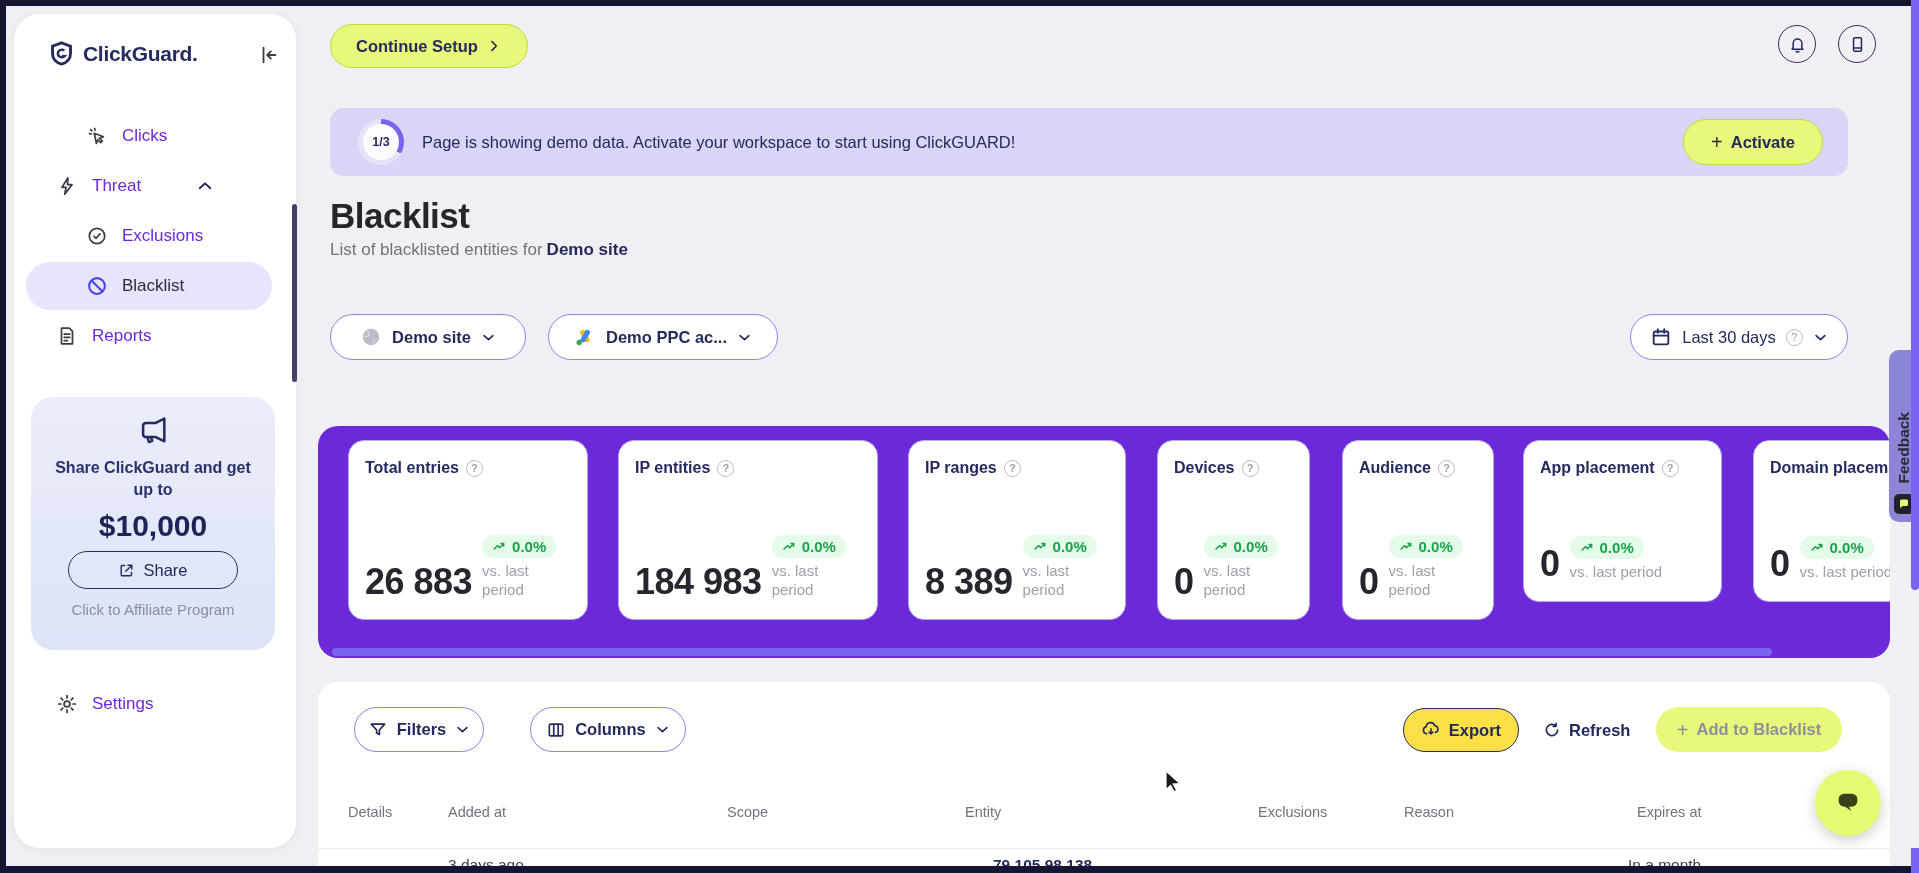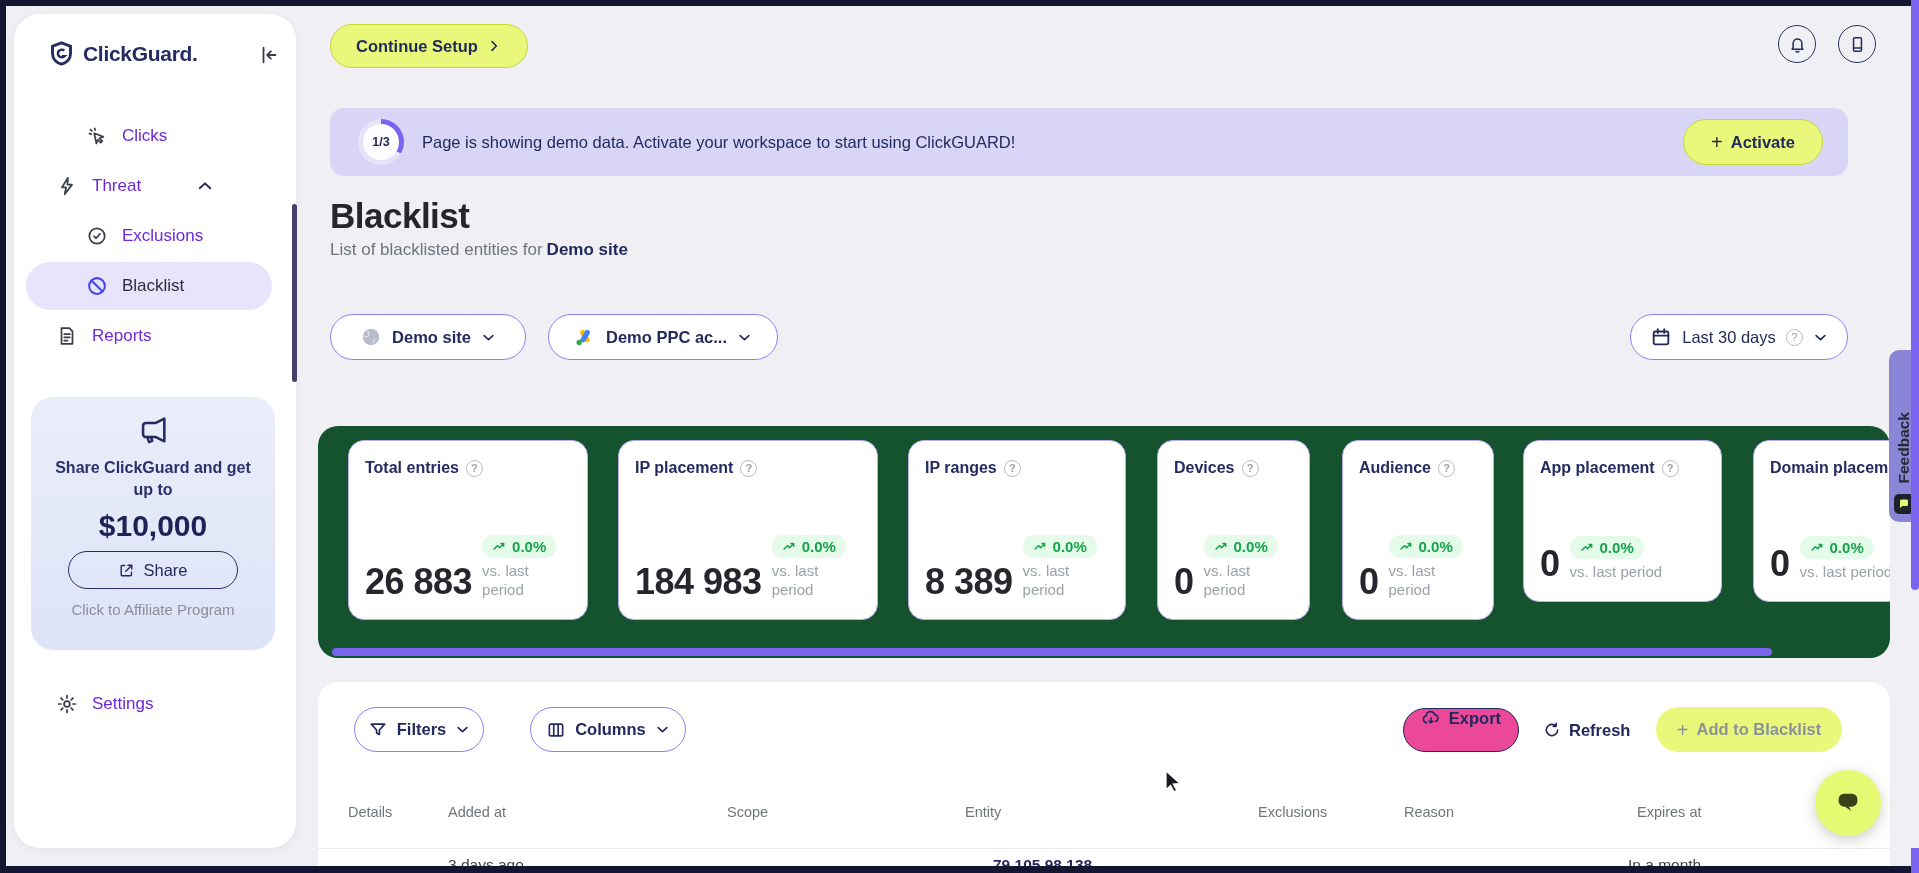--- a/index.html
+++ b/index.html
@@ -66,40 +66,40 @@
   
   .pill { position:absolute; top:308px; height:46px; background:#fff; border:1.5px solid #8f7ff2; border-radius:23px; display:flex; align-items:center; justify-content:center; gap:10px; font-size:16.5px; color:#232a5c; font-weight:600; cursor:pointer; font-family:inherit; }
   .pill .picon { width:22px; height:22px; }
   .pill .chev { width:15px; height:15px; color:#232a5c; }
   .site-pill { left:324px; width:196px; }
   .ppc-pill  { left:542px; width:230px; }
   .date-pill { left:1624px; width:218px; font-weight:400; }
   .help-dot { width:17px; height:17px; border:1.3px solid #b6bac2; border-radius:50%; color:#9aa0aa; font-size:11px; display:inline-flex; align-items:center; justify-content:center; flex:0 0 17px; }
 
   
-  .cards-panel { position:absolute; left:312px; top:420px; width:1572px; height:232px; background:#14532d; border-radius:20px; overflow:hidden; }
+  .cards-panel { position:absolute; left:312px; top:420px; width:1572px; height:232px; background:#6d28d9; border-radius:20px; overflow:hidden; }
   .stat-card { position:absolute; top:14px; border:1.5px solid #b7aaf4; border-radius:16px; padding:18px 16px 20px; display:flex; flex-direction:column; background:#fff; }
   .card-label { display:flex; align-items:center; gap:7px; font-size:16px; color:#242b60; font-weight:600; white-space:nowrap; overflow:hidden; }
   .metric { display:flex; align-items:flex-end; gap:10px; margin-top:auto; }
   .metric-num { font-size:36px; font-weight:800; color:#26262e; line-height:.95; letter-spacing:-.5px; white-space:nowrap; }
   .metric-side { display:flex; flex-direction:column; gap:3px; }
   .delta-badge { display:inline-flex; align-items:center; gap:5px; background:#e4fbe9; color:#17a34a; font-size:15px; font-weight:600; border-radius:13px; padding:3px 10px; width:max-content; }
   .delta-badge svg { width:15px; height:15px; }
   .metric-note { font-size:15px; color:#9ba0ab; line-height:19px; max-width:72px; }
   .wide-note .metric-note { max-width:none; white-space:nowrap; }
   .h-scrollbar { position:absolute; left:14px; top:222px; width:1440px; height:8px; background:#7a63ee; border-radius:4px; cursor:pointer; }
 
   
   .table-panel { position:absolute; left:312px; top:676px; width:1572px; height:200px; background:#fff; border-radius:20px 20px 0 0; overflow:hidden; }
   .tb-pill { position:absolute; top:25px; height:45px; background:#fff; border:1.5px solid #8f7ff2; border-radius:23px; display:flex; align-items:center; justify-content:center; gap:9px; font-size:16.5px; color:#232a5c; font-weight:600; cursor:pointer; font-family:inherit; }
   .tb-pill .picon { width:20px; height:20px; }
   .tb-pill .chev { width:15px; height:15px; }
   .filters-pill { left:36px; width:130px; }
   .columns-pill { left:212px; width:156px; }
-  .export-btn { position:absolute; left:1085px; top:26px; width:116px; height:44px; border:1.4px solid #222a5c; border-radius:22px; background:#ec4899; display:flex; align-items:flex-start; justify-content:center; gap:8px; font-size:16.5px; font-weight:600; color:#222a5c; cursor:pointer; font-family:inherit; }
+  .export-btn { position:absolute; left:1085px; top:26px; width:116px; height:44px; border:1.4px solid #222a5c; border-radius:22px; background:#fde047; display:flex; align-items:center; justify-content:center; gap:8px; font-size:16.5px; font-weight:600; color:#222a5c; cursor:pointer; font-family:inherit; }
   .export-btn svg { width:20px; height:20px; }
   .refresh-btn { position:absolute; left:1225px; top:26px; height:44px; background:none; border:none; display:flex; align-items:center; gap:8px; font-size:16.5px; font-weight:600; color:#222a5c; cursor:pointer; font-family:inherit; }
   .refresh-btn svg { width:18px; height:18px; }
   .add-btn { position:absolute; left:1338px; top:25px; width:186px; height:45px; border:none; color:#8b919c; }
   .add-btn .plus-glyph { color:#8b919c; }
   .th { position:absolute; top:122px; font-size:14.5px; color:#70747d; }
   .table-divider { position:absolute; left:0; right:0; top:166px; height:1px; background:#ebebef; }
   .td { position:absolute; top:174px; font-size:15.5px; color:#3f434d; }
   .td-entity { font-weight:700; color:#232a5c; }
 
@@ -289,21 +289,21 @@
               </svg>
               <span>0.0%</span>
             </span>
           <span class="metric-note">vs. last period</span>
         </span>
       </div>
     </div>
 
     <div class="stat-card" style="left:300px;width:260px;height:180px">
       <div class="card-label">
-          <span>IP placement</span>
+          <span>IP entities</span>
           <span class="help-dot">?</span>
         </div>
       <div class="metric">
         <span class="metric-num">184 983</span>
         <span class="metric-side">
           <span class="delta-badge">
               <svg viewBox="0 0 18 18" fill="none" stroke="currentColor" stroke-width="1.8" stroke-linecap="round" stroke-linejoin="round">
                 <path d="M2.5 12l4-4 2.7 2.4L14 5.5M10.8 5.5H14V8.7"></path>
               </svg>
               <span>0.0%</span>

